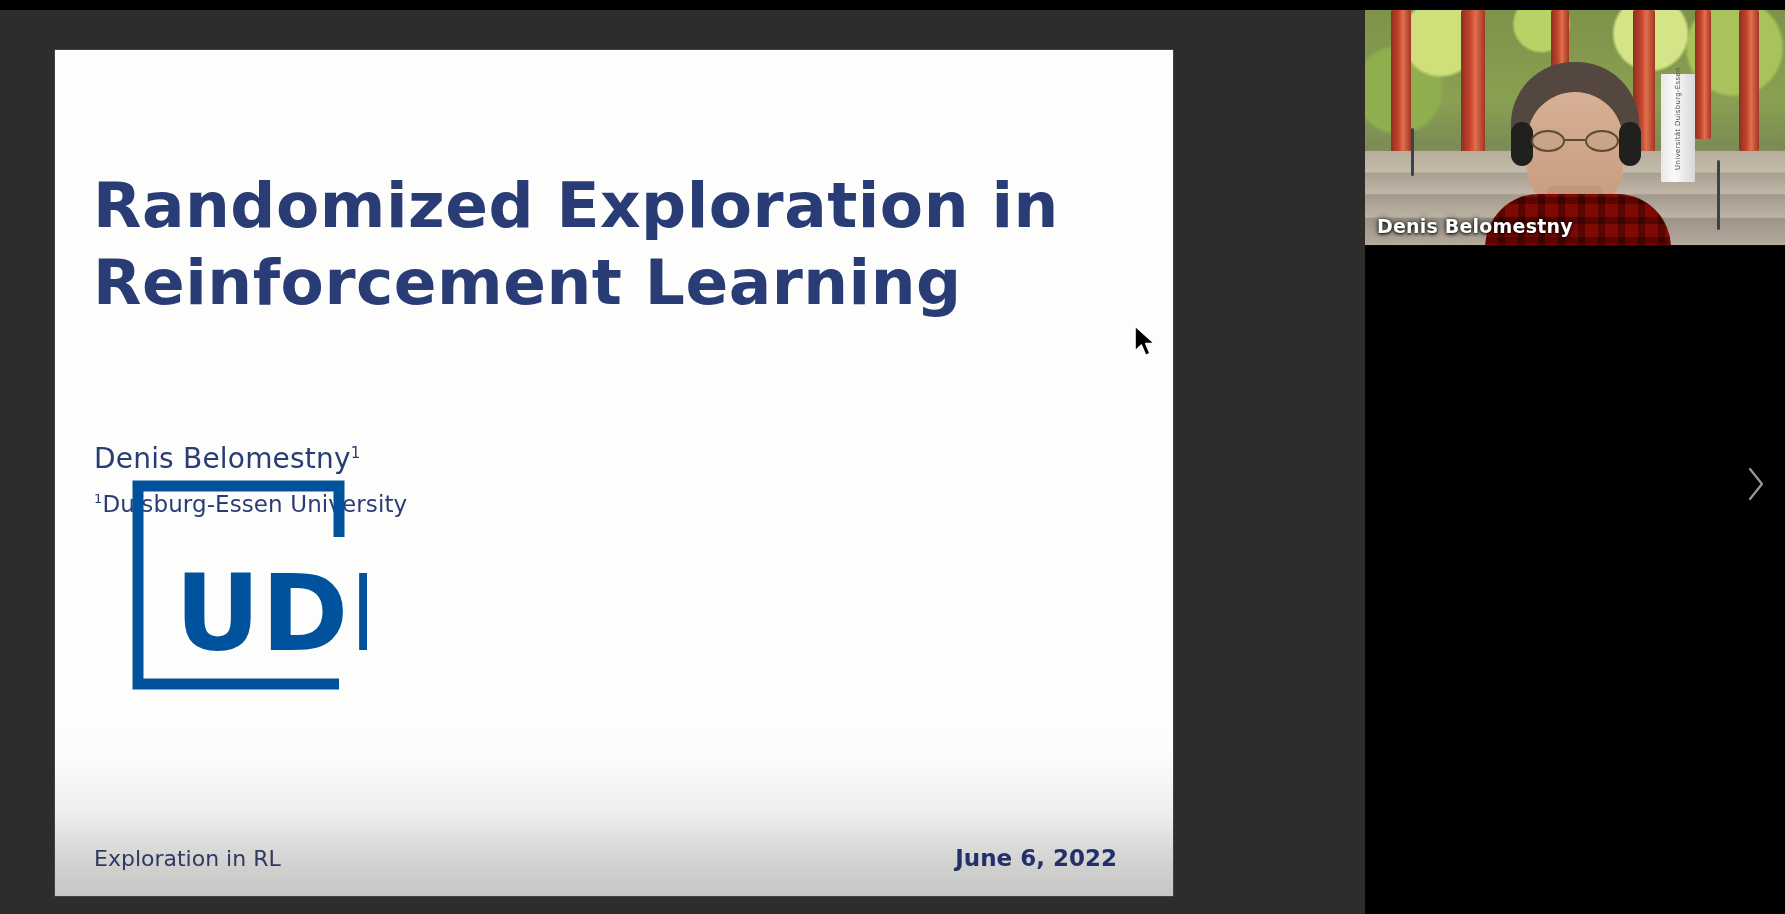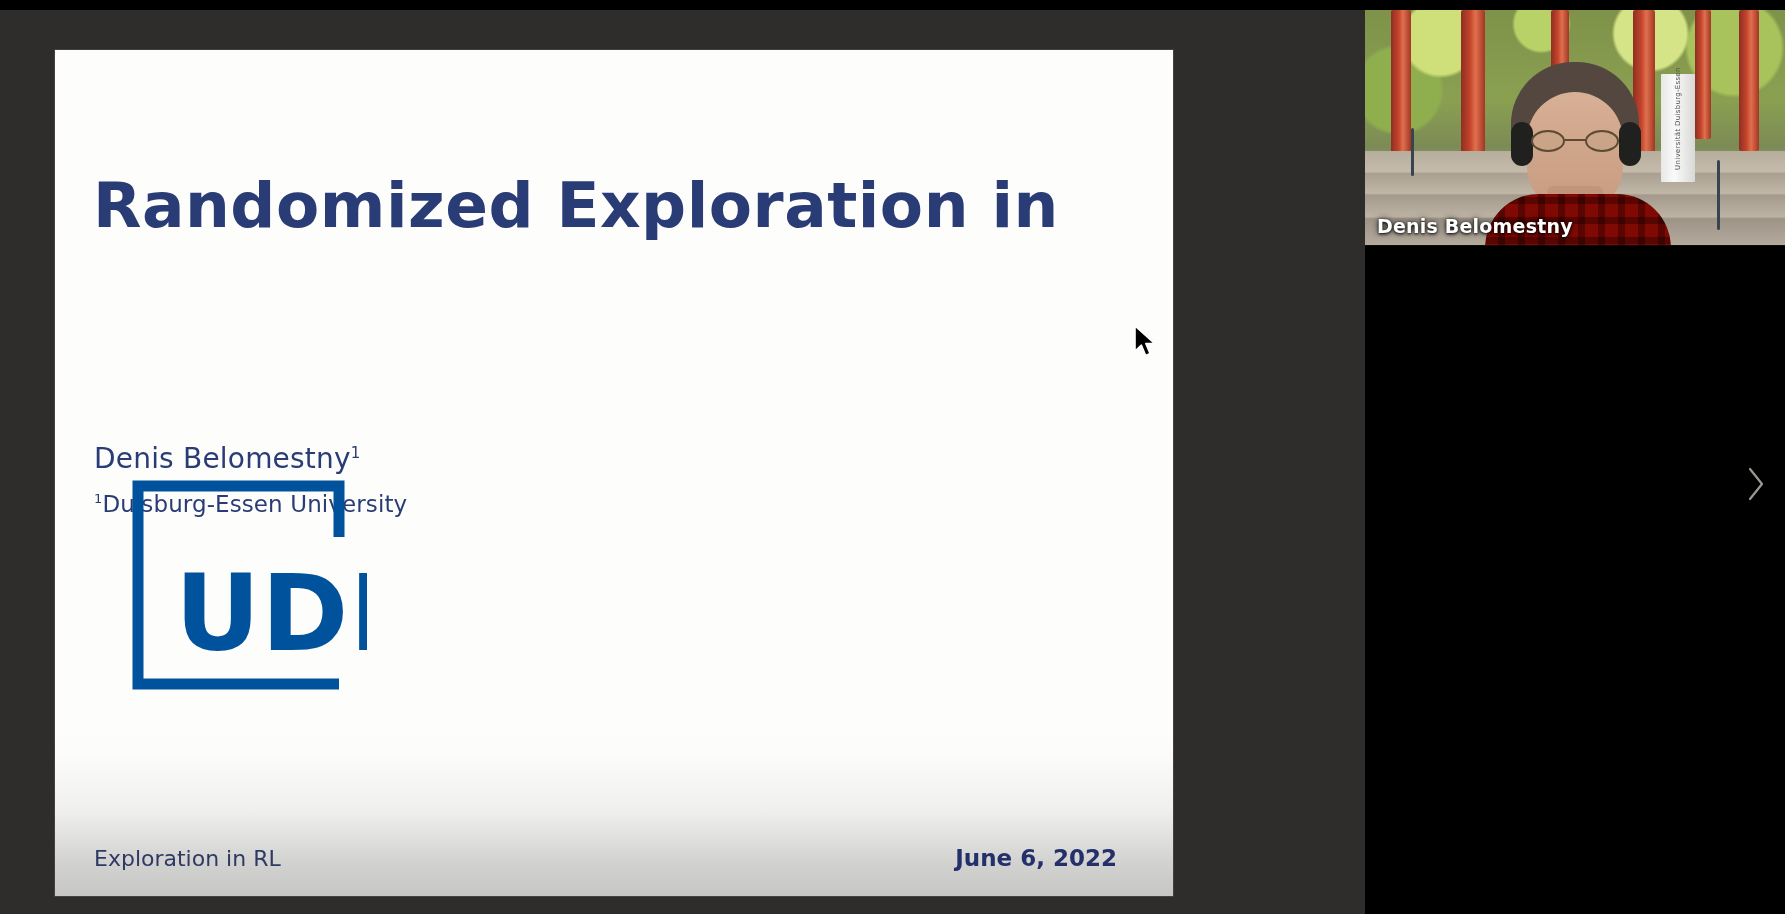--- a/index.html
+++ b/index.html
@@ -240,20 +240,21 @@
 
   <div class="top-strip"></div>
 
   <div class="stage">
 
     <div class="slide">
       <div class="slide-inner">
 
         <div class="slide-title">
           <span class="ln">Randomized Exploration in</span>
+          <span class="ln">Reinforcement Learning</span>
         </div>
 
         <div class="author">
           <span>Denis Belomestny</span><sup>1</sup>
         </div>
 
         <div class="affiliation">
           <sup>1</sup><span>Duisburg-Essen University</span>
         </div>
 

